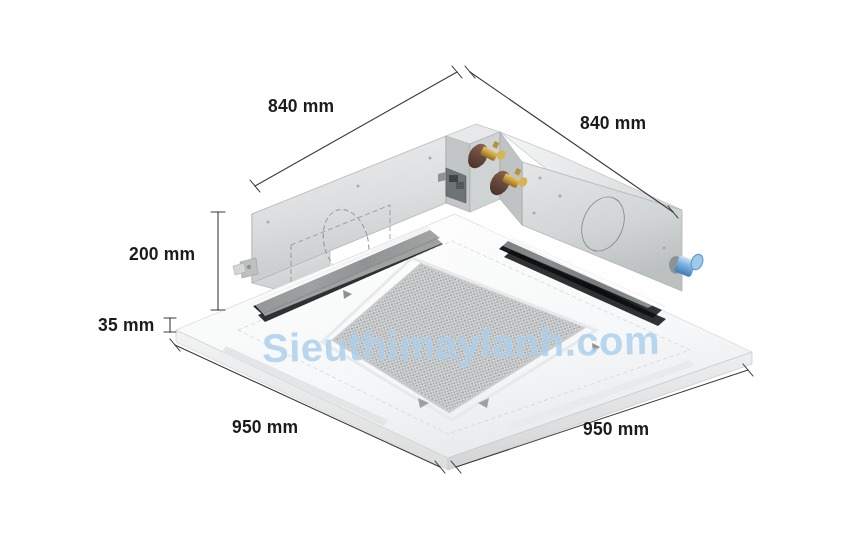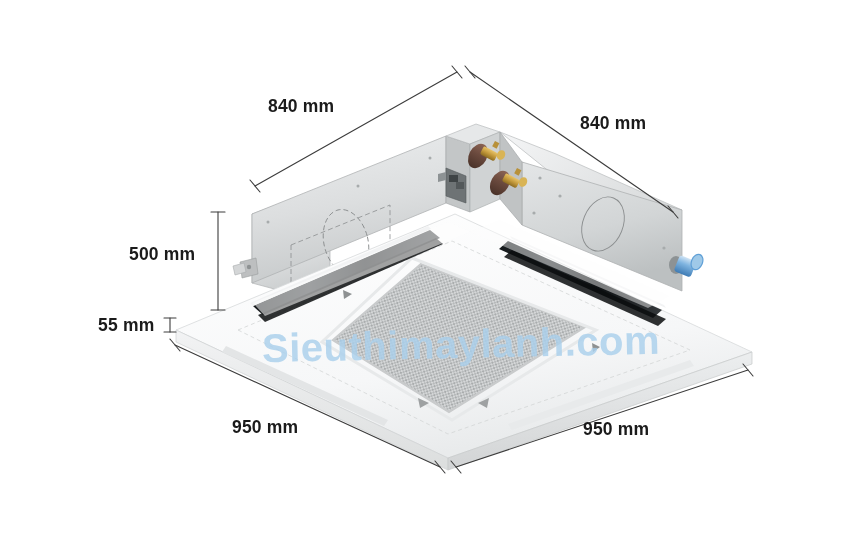--- a/index.html
+++ b/index.html
@@ -239,21 +239,21 @@
     </g>
   </svg>
   </div>
 
   <div class="wm" style="left:262px; top:322px; transform: rotate(-1.2deg);">Sieuthimaylanh.com</div>
 
   <div class="dim-label" style="left:268px; top:98px;">840 mm</div>
 
   <div class="dim-label" style="left:580px; top:115px;">840 mm</div>
 
-  <div class="dim-label" style="left:129px; top:246px;">500 mm</div>
-
-  <div class="dim-label" style="left:98px; top:317px;">55 mm</div>
+  <div class="dim-label" style="left:129px; top:246px;">200 mm</div>
+
+  <div class="dim-label" style="left:98px; top:317px;">35 mm</div>
 
   <div class="dim-label" style="left:232px; top:419px;">950 mm</div>
 
   <div class="dim-label" style="left:583px; top:421px;">950 mm</div>
 
 </div>
 
 </body></html>

